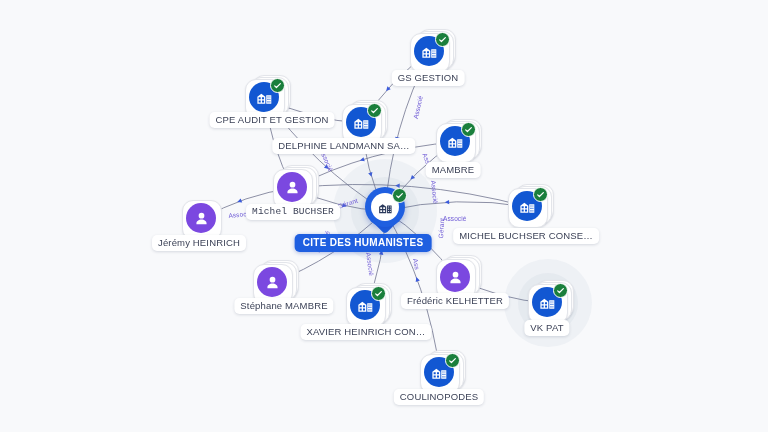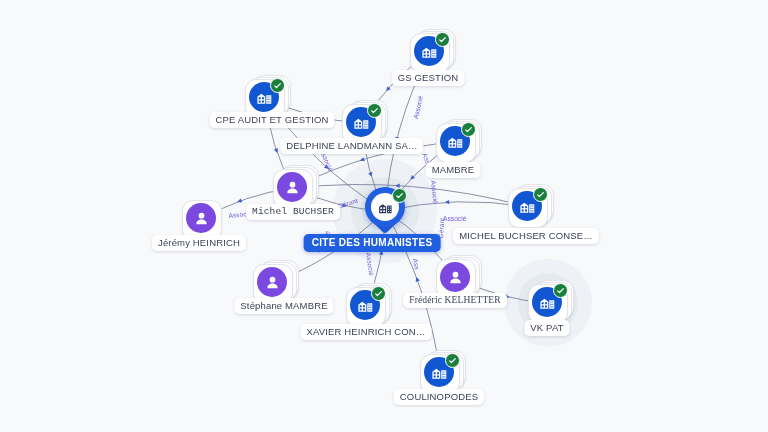--- a/index.html
+++ b/index.html
@@ -282,21 +282,21 @@
     <path fill="#ffffff" d="M14.2 20V9.1h6.4V20h-6.4zm1.5-1.6h1.4v-1.6h-1.4v1.6zm2.6 0h1.1v-1.6h-1.1v1.6zm-2.6-3.2h1.4v-1.5h-1.4v1.5zm2.6 0h1.1v-1.5h-1.1v1.5zm-2.6-3.1h1.4v-1.5h-1.4v1.5zm2.6 0h1.1v-1.5h-1.1v1.5z"></path>
   </svg>
           </div>
           <div class="verified-dot">
             <svg width="9" height="9" viewBox="0 0 24 24" aria-hidden="true">
     <path d="M4.5 12.8l4.6 4.6L19.6 6.9" fill="none" stroke="#ffffff" stroke-width="3.2" stroke-linecap="round" stroke-linejoin="round"></path>
   </svg>
           </div>
         </div>
       </div>
-      <div class="node-label" style="left: 352px; top: 138px;">DELPHINE LANDMANN SA…</div>
+      <div class="node-label" style="left: 344px; top: 138px;">DELPHINE LANDMANN SA…</div>
       <div class="node" style="left: 456px; top: 142px;">
         <div class="node-stack">
           <div class="stack-card c3"></div>
           <div class="stack-card c2"></div>
           <div class="stack-card c1"></div>
           <div class="node-badge company">
             <svg width="19" height="19" viewBox="0 0 24 24" aria-hidden="true">
     <path fill="#ffffff" d="M3 20V11l5-3.6L13 11v9H3zm1.6-1.6h2.6v-2.6H4.6v2.6zm4.2 0h2.6v-2.6H8.8v2.6zM4.6 14.2h2.6v-2.5H4.6v2.5zm4.2 0h2.6v-2.5H8.8v2.5z"></path>
     <path fill="#ffffff" d="M14.2 20V9.1h6.4V20h-6.4zm1.5-1.6h1.4v-1.6h-1.4v1.6zm2.6 0h1.1v-1.6h-1.1v1.6zm-2.6-3.2h1.4v-1.5h-1.4v1.5zm2.6 0h1.1v-1.5h-1.1v1.5zm-2.6-3.1h1.4v-1.5h-1.4v1.5zm2.6 0h1.1v-1.5h-1.1v1.5z"></path>
   </svg>
@@ -393,21 +393,21 @@
           <div class="stack-card c2"></div>
           <div class="stack-card c1"></div>
           <div class="node-badge person">
             <svg width="19" height="19" viewBox="0 0 24 24" aria-hidden="true">
     <circle cx="12" cy="8.4" r="3.6" fill="#ffffff"></circle>
     <path fill="#ffffff" d="M12 13.2c-3.6 0-6.4 2.2-6.4 4.9v1.1h12.8v-1.1c0-2.7-2.8-4.9-6.4-4.9z"></path>
   </svg>
           </div>
         </div>
       </div>
-      <div class="node-label" style="left: 455px; top: 293px; font-family: Liberation Serif, serif;">Frédéric KELHETTER</div>
+      <div class="node-label" style="left: 455px; top: 293px;">Frédéric KELHETTER</div>
       <div class="node" style="left: 548px; top: 303px;">
         <div class="node-stack">
           <div class="stack-card c3"></div>
           <div class="stack-card c2"></div>
           <div class="stack-card c1"></div>
           <div class="node-badge company">
             <svg width="19" height="19" viewBox="0 0 24 24" aria-hidden="true">
     <path fill="#ffffff" d="M3 20V11l5-3.6L13 11v9H3zm1.6-1.6h2.6v-2.6H4.6v2.6zm4.2 0h2.6v-2.6H8.8v2.6zM4.6 14.2h2.6v-2.5H4.6v2.5zm4.2 0h2.6v-2.5H8.8v2.5z"></path>
     <path fill="#ffffff" d="M14.2 20V9.1h6.4V20h-6.4zm1.5-1.6h1.4v-1.6h-1.4v1.6zm2.6 0h1.1v-1.6h-1.1v1.6zm-2.6-3.2h1.4v-1.5h-1.4v1.5zm2.6 0h1.1v-1.5h-1.1v1.5zm-2.6-3.1h1.4v-1.5h-1.4v1.5zm2.6 0h1.1v-1.5h-1.1v1.5z"></path>
   </svg>
@@ -447,16 +447,16 @@
     <path fill="#2b3a5c" d="M3 20V11l5-3.6L13 11v9H3zm1.6-1.6h2.6v-2.6H4.6v2.6zm4.2 0h2.6v-2.6H8.8v2.6zM4.6 14.2h2.6v-2.5H4.6v2.5zm4.2 0h2.6v-2.5H8.8v2.5z"></path>
     <path fill="#2b3a5c" d="M14.2 20V9.1h6.4V20h-6.4zm1.5-1.6h1.4v-1.6h-1.4v1.6zm2.6 0h1.1v-1.6h-1.1v1.6zm-2.6-3.2h1.4v-1.5h-1.4v1.5zm2.6 0h1.1v-1.5h-1.1v1.5zm-2.6-3.1h1.4v-1.5h-1.4v1.5zm2.6 0h1.1v-1.5h-1.1v1.5z"></path>
   </svg>
         </div>
         <div class="verified-dot">
           <svg width="9" height="9" viewBox="0 0 24 24" aria-hidden="true">
     <path d="M4.5 12.8l4.6 4.6L19.6 6.9" fill="none" stroke="#ffffff" stroke-width="3.2" stroke-linecap="round" stroke-linejoin="round"></path>
   </svg>
         </div>
       </div>
-      <div class="focus-label" style="left: 372px; top: 234px;">CITE DES HUMANISTES</div>
+      <div class="focus-label" style="left: 363px; top: 234px;">CITE DES HUMANISTES</div>
     </div>
 
 </div>
 
 </body></html>

